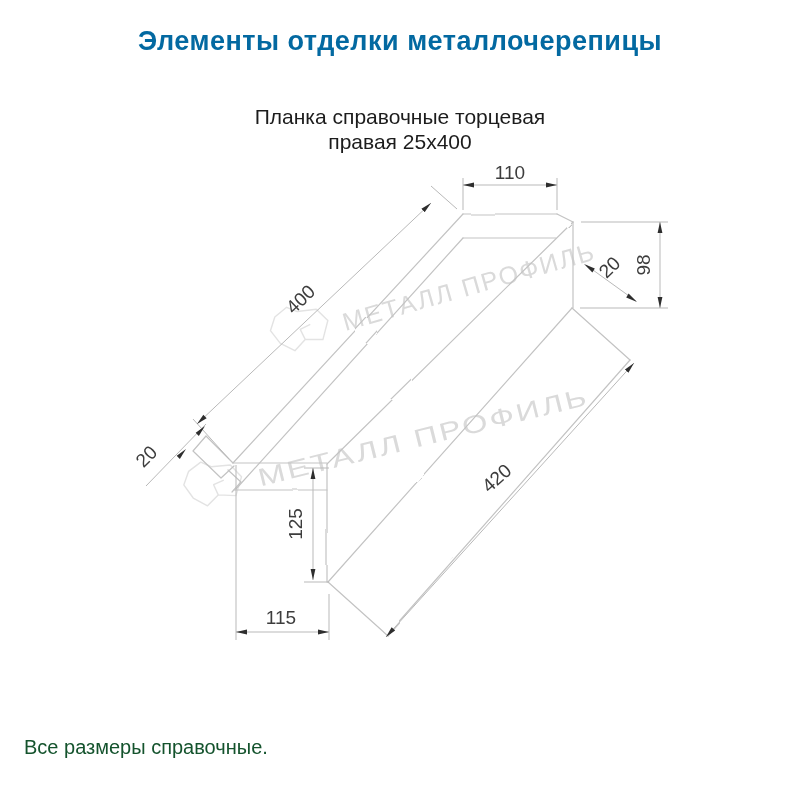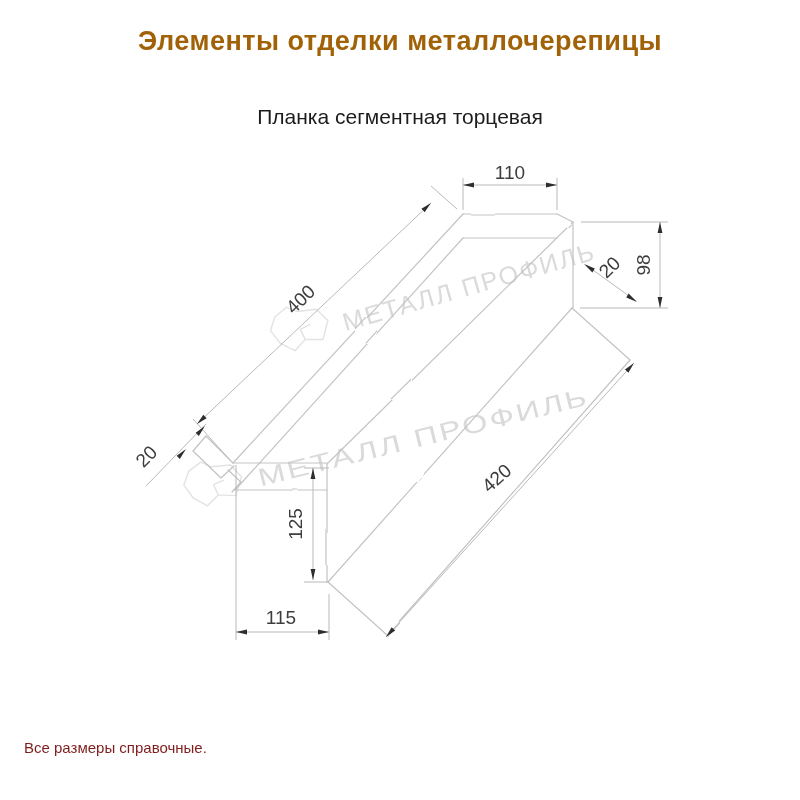--- a/index.html
+++ b/index.html
@@ -1,38 +1,39 @@
 <!DOCTYPE html>
 <html><head>
 <meta charset="utf-8">
 <style>
   html,body{margin:0;padding:0;background:#ffffff;}
   #page{position:relative;width:800px;height:800px;background:#ffffff;overflow:hidden;
         font-family:"Liberation Sans",sans-serif;}
   .title{position:absolute;top:26px;left:0;width:800px;text-align:center;
-         font-size:27px;font-weight:bold;color:#a16207;letter-spacing:.5px;}
+         font-size:27px;font-weight:bold;color:#0369a1;letter-spacing:.5px;}
   .subtitle{position:absolute;top:104px;left:0;width:800px;text-align:center;
             font-size:21px;font-weight:400;color:#1c1c1c;line-height:25px;}
-  .notes{position:absolute;left:24px;top:737px;font-size:15px;color:#7f1d1d;line-height:21px;}
+  .notes{position:absolute;left:24px;top:737px;font-size:20px;color:#14532d;line-height:21px;}
   svg{position:absolute;left:0;top:0;}
   .pl{stroke:#c3c3c3;stroke-width:1.2;fill:none;stroke-linecap:round;}
   .dl{stroke:#b9b9b9;stroke-width:1;fill:none;}
   .dt{fill:#3d3d3d;font-size:19px;font-family:"Liberation Sans",sans-serif;}
   .ah{fill:#2e2e2e;stroke:none;}
   .wmt{fill:#dadada;font-size:25px;letter-spacing:2px;font-family:"Liberation Sans",sans-serif;}
   .wml{stroke:#e3e3e3;stroke-width:1.4;fill:none;stroke-linejoin:round;}
 </style>
 </head>
 <body>
 
 <div id="page">
 
   <div class="title">Элементы отделки металлочерепицы</div>
   <div class="subtitle">
-    <div>Планка сегментная торцевая</div>
+    <div>Планка справочные торцевая</div>
+    <div>правая 25x400</div>
   </div>
 
   <svg width="800" height="800" viewBox="0 0 800 800">
     <defs>
       <marker id="ahE" markerWidth="12" markerHeight="6" refX="11" refY="2.8" orient="auto" markerUnits="userSpaceOnUse">
         <path d="M11,2.8 L0,0.4 L0,5.2 Z" fill="#2e2e2e"></path>
       </marker>
       <marker id="ahS" markerWidth="12" markerHeight="6" refX="0" refY="2.8" orient="auto" markerUnits="userSpaceOnUse">
         <path d="M0,2.8 L11,0.4 L11,5.2 Z" fill="#2e2e2e"></path>
       </marker>

